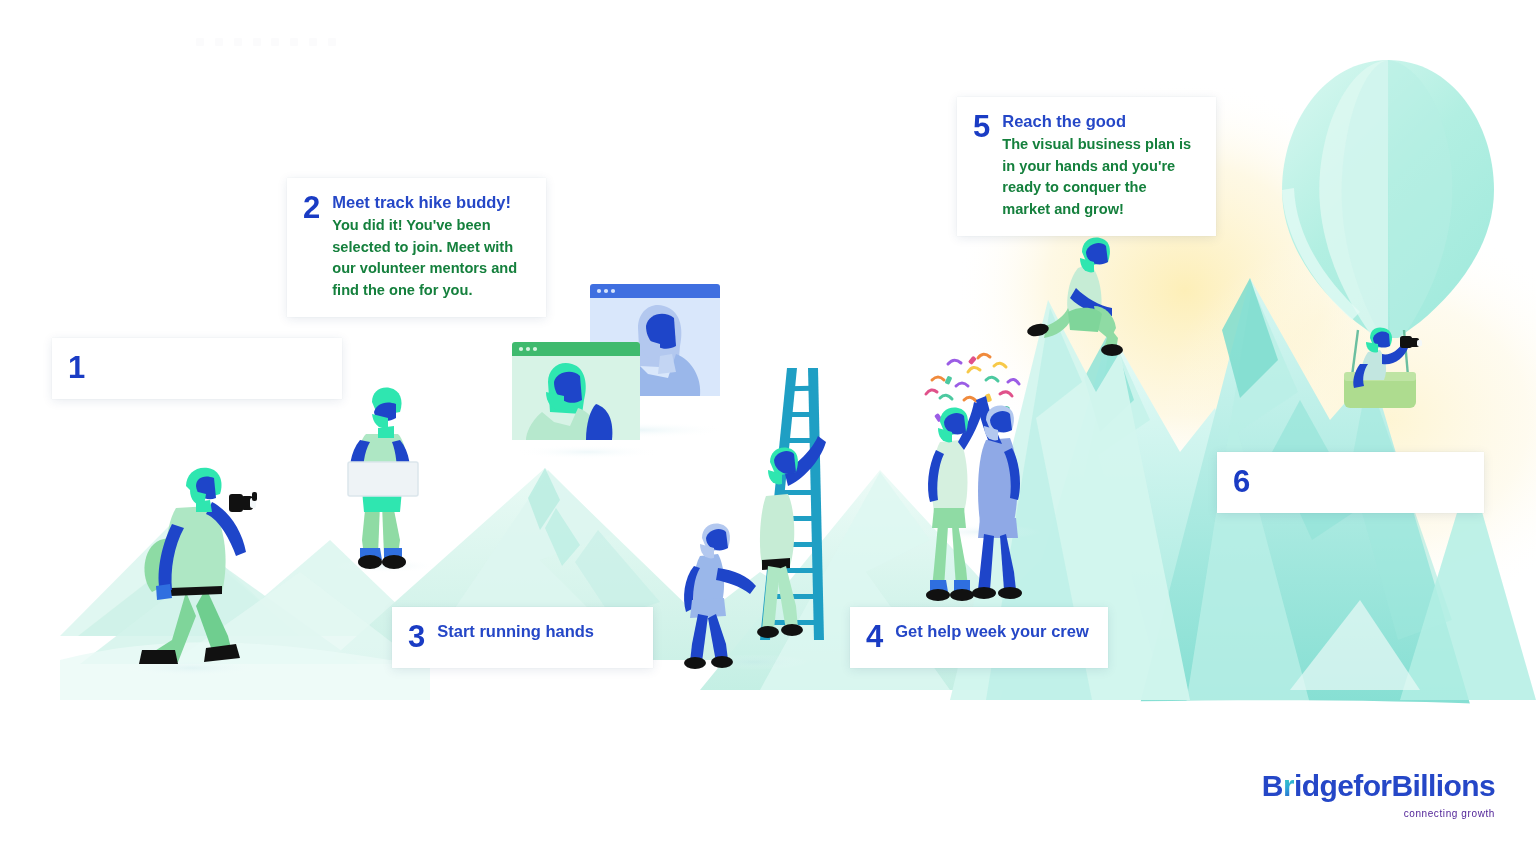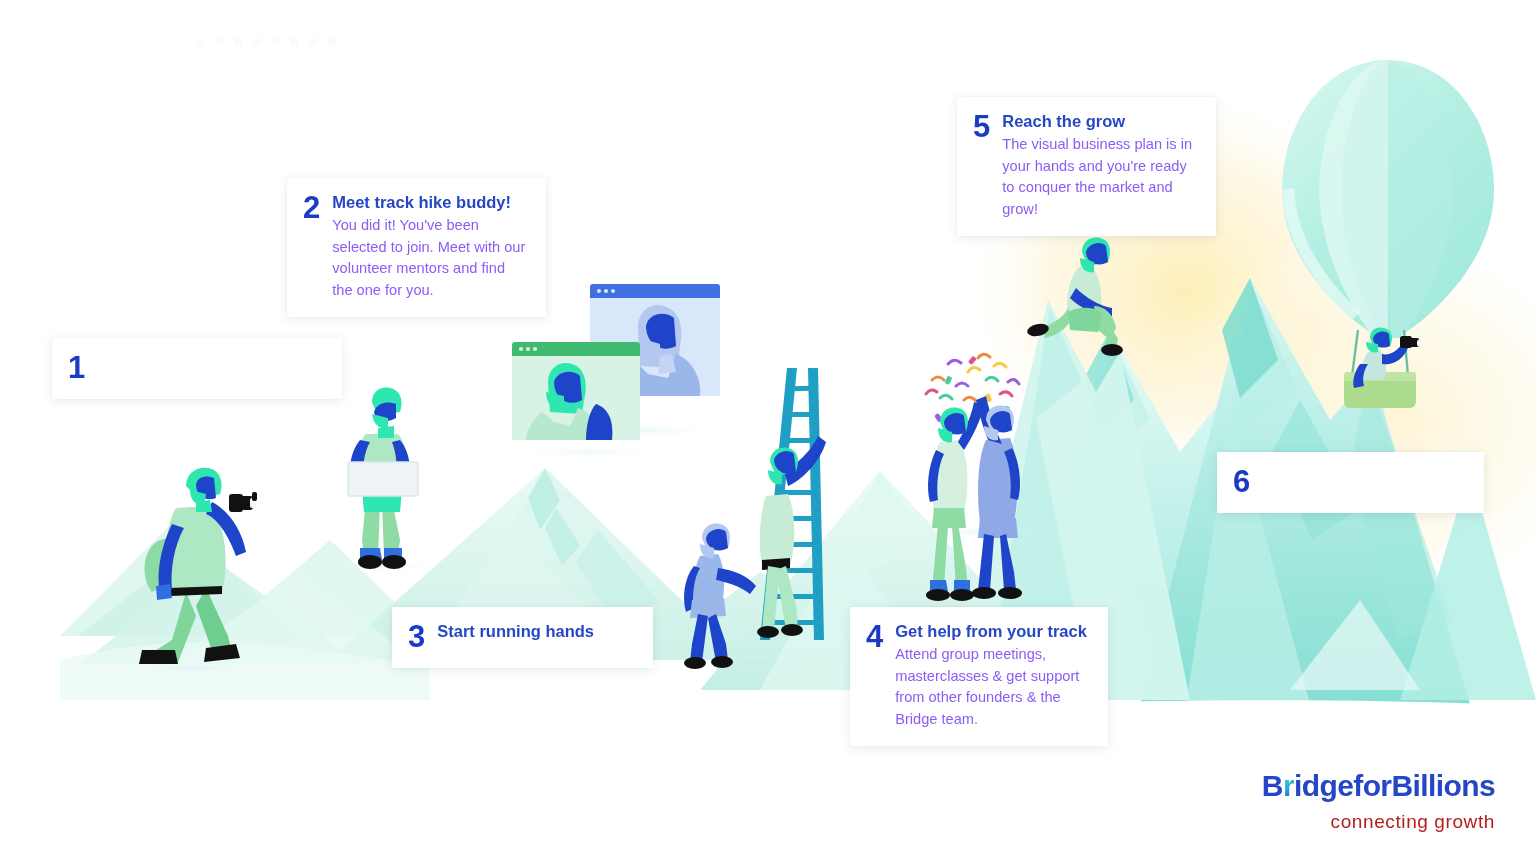--- a/index.html
+++ b/index.html
@@ -45,23 +45,24 @@
   .card .body { flex: 1 1 auto; }
   .card .title {
     color: #2547c7;
     font-weight: bold;
     font-size: 16.5px;
     line-height: 20px;
     margin-bottom: 3px;
     white-space: nowrap;
   }
   .card .desc {
-    color: #8b5cf6;
+    color: #15803d;
     font-size: 14.6px;
     line-height: 21.5px;
+    font-weight: bold;
   }
 
   
   #card-1 { left: 52px;   top: 338px; width: 290px; }
   #card-2 { left: 287px;  top: 178px; width: 259px; }
   #card-2 .desc { line-height: 21.5px; }
   #card-2 .desc .ln1 { display: block; }
   #card-3 { left: 392px;  top: 607px; width: 261px; }
   #card-4 { left: 850px;  top: 607px; width: 258px; }
   #card-5 { left: 957px;  top: 97px;  width: 259px; }
@@ -83,25 +84,25 @@
     line-height: 36px;
     white-space: nowrap;
   }
   #logo .wordmark .accent {
     background: linear-gradient(160deg, #3ee0b4 0%, #2fa9d8 55%, #2547c7 100%);
     -webkit-background-clip: text;
     background-clip: text;
     color: transparent;
   }
   #logo .tagline {
-    font-size: 19px;
-    color: #b91c1c;
+    font-size: 10px;
+    color: #4c1d95;
     letter-spacing: 0.6px;
     line-height: 18px;
-    margin-top: 9px;
+    margin-top: 1px;
     white-space: nowrap;
   }
 
   
   #faint-marks {
     position: absolute;
     left: 196px; top: 36px;
     width: 140px; height: 12px;
     display: flex; justify-content: space-between; align-items: center;
   }
@@ -465,29 +466,28 @@
   <div class="card" id="card-3">
     <div class="num">3</div>
     <div class="body">
       <div class="title">Start running hands</div>
     </div>
   </div>
 
   <div class="card" id="card-4">
     <div class="num">4</div>
     <div class="body">
-      <div class="title">Get help from your track</div>
-      <div class="desc">Attend group meetings, masterclasses &amp; get support from other founders &amp; the Bridge team.</div>
+      <div class="title">Get help week your crew</div>
     </div>
   </div>
 
   <div class="card" id="card-5">
     <div class="num">5</div>
     <div class="body">
-      <div class="title">Reach the grow</div>
+      <div class="title">Reach the good</div>
       <div class="desc">The visual business plan is in your hands and you're ready to conquer the market and grow!</div>
     </div>
   </div>
 
   <div class="card" id="card-6">
     <div class="num">6</div>
   </div>
 
   <div id="logo">
     <div class="wordmark"><span>B</span><span class="accent">r</span><span>idgefor</span><span>Billions</span></div>

